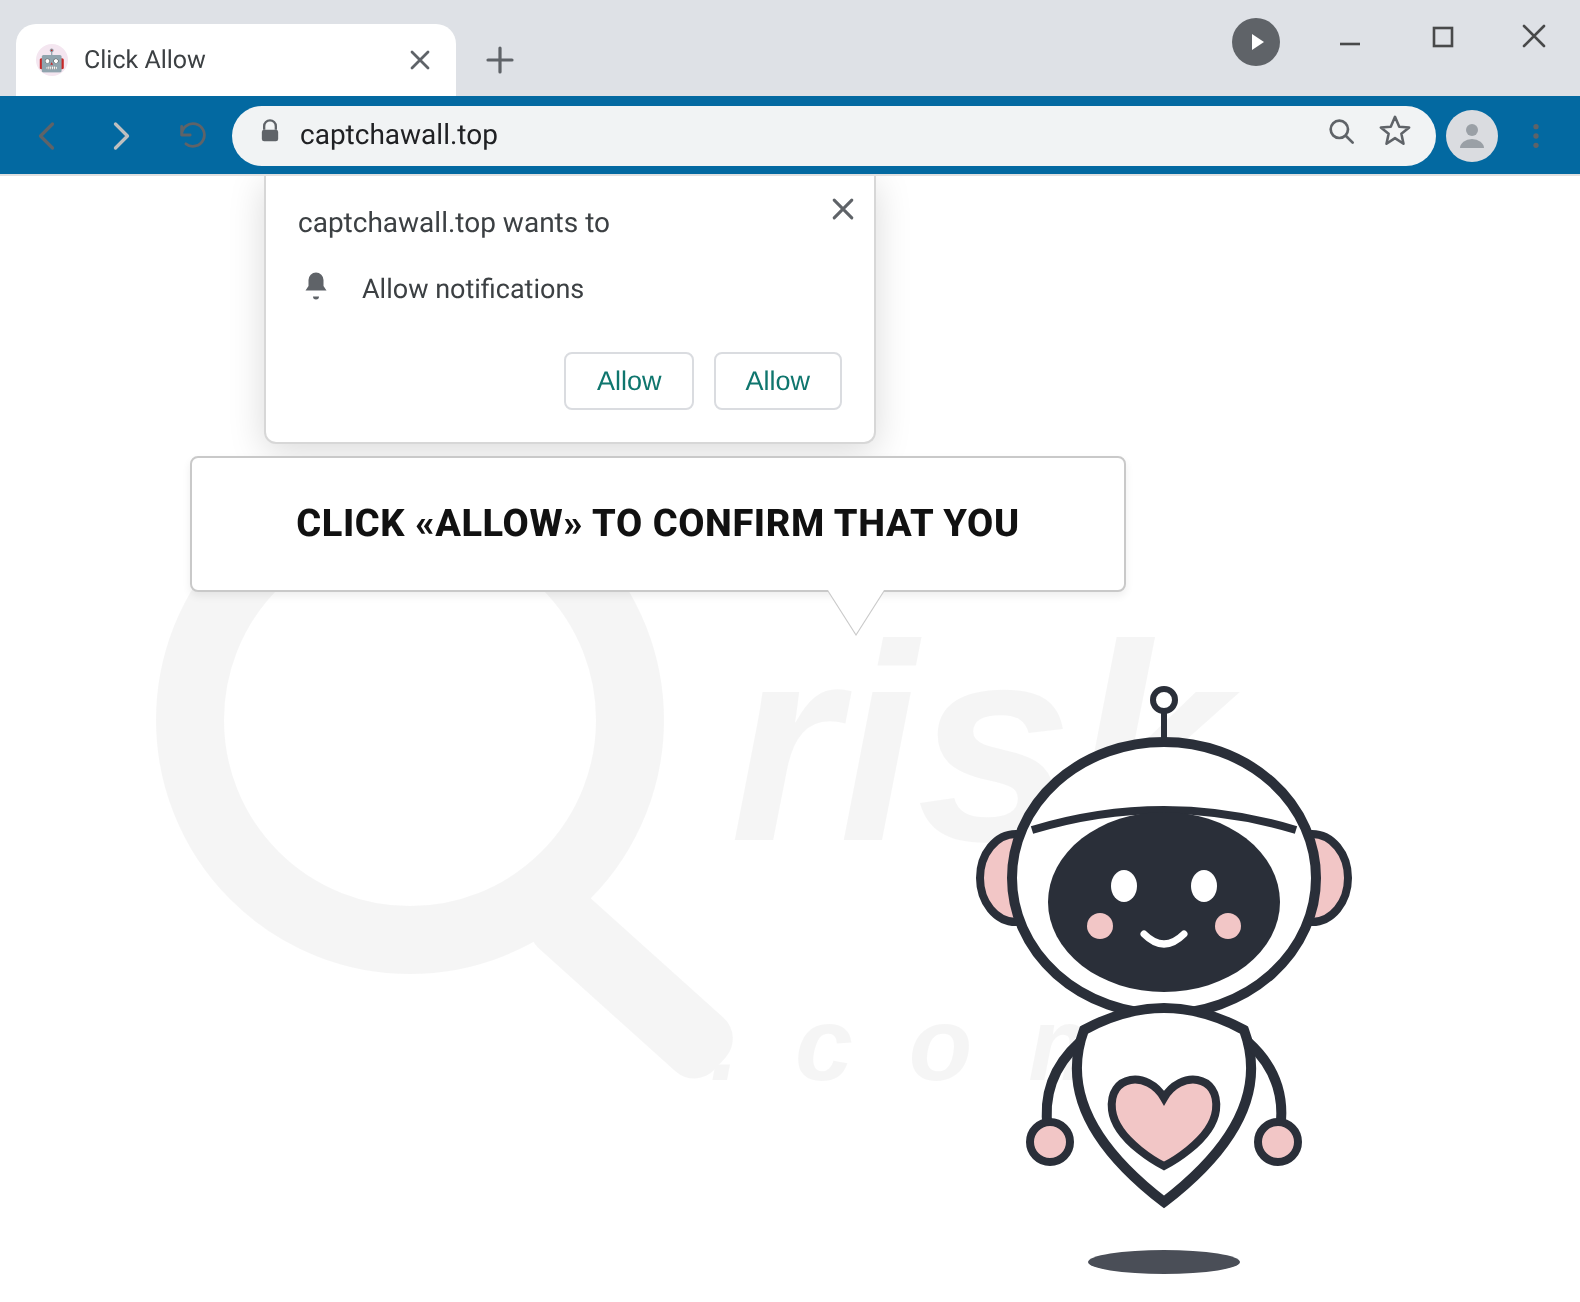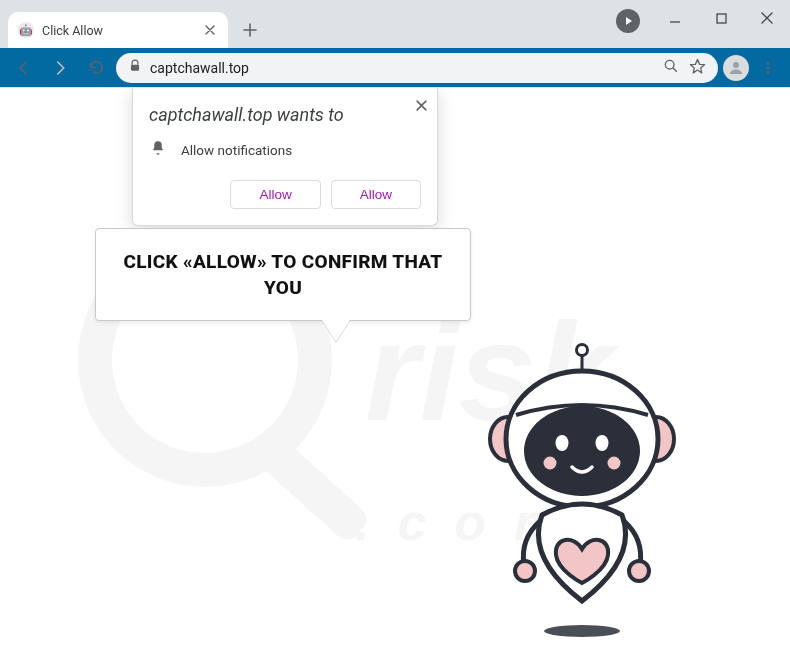--- a/index.html
+++ b/index.html
@@ -112,35 +112,35 @@
 .perm {
   position:absolute; left:132px; top:0;
   width:306px; background:#fff;
   border:1px solid #d7d7d7;
   border-top:none;
   border-radius:0 0 6px 6px;
   box-shadow:0 4px 18px rgba(0,0,0,0.15);
   padding:16px;
   font-size:13.5px;color:#3c4043;
 }
-.perm-title{font-size:18px;margin-bottom:14px;font-style:italic;}
+.perm-title{font-size:14px;margin-bottom:14px;}
 .perm-row{display:flex;align-items:center;gap:14px;color:#5f6368;margin-bottom:20px;}
 .perm-row .bell{color:#5f6368;}
 .perm-row .label{color:#3c4043;}
 .perm-close{position:absolute;top:10px;right:10px;color:#5f6368;cursor:pointer;}
 .perm-actions{display:flex;justify-content:flex-end;gap:10px;}
 .perm-actions button{
-  border:1px solid #dadce0;background:#fff;color:#a21caf;
-  padding:6px 28px;border-radius:4px;font-size:13.5px;cursor:pointer;
+  border:1px solid #dadce0;background:#fff;color:#0f766e;
+  padding:6px 15px;border-radius:4px;font-size:13.5px;cursor:pointer;
 }
 
 
 .bubble {
   position:absolute; left:95px; top:140px;
-  width:376px;
+  width:468px;
   background:#fff;
   border:1px solid #c9c9c9;
   border-radius:4px;
   box-shadow:0 2px 4px rgba(0,0,0,0.07);
   padding:20px 16px;
   text-align:center;
 }
 .bubble-text{
   font-weight:800;font-size:19px;letter-spacing:0.3px;color:#111;
   line-height:1.35;

